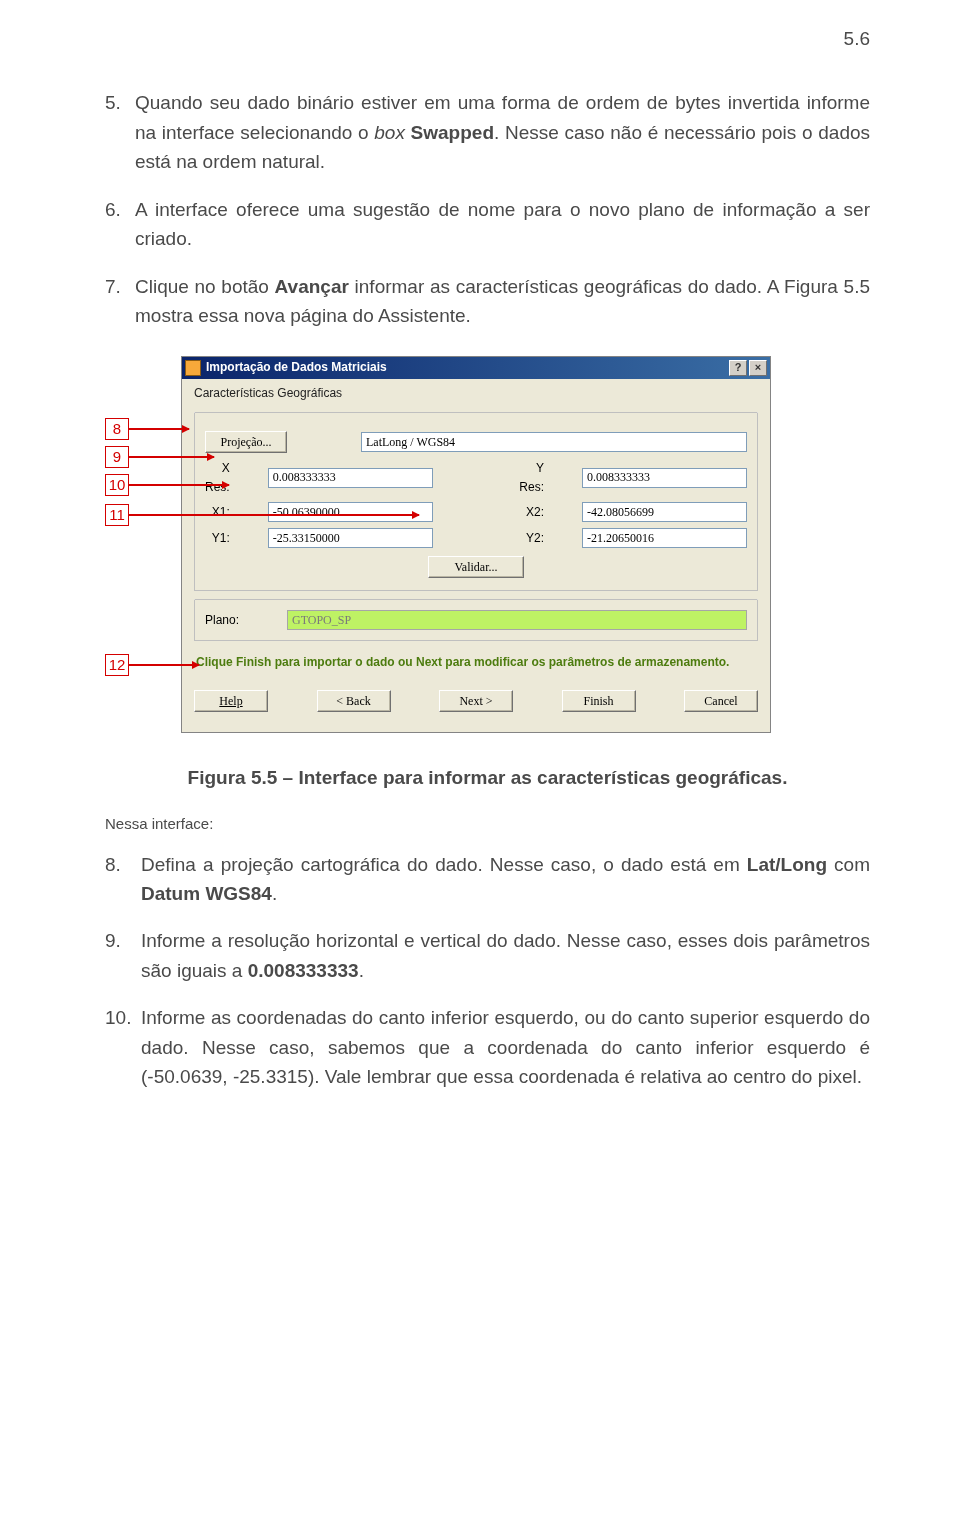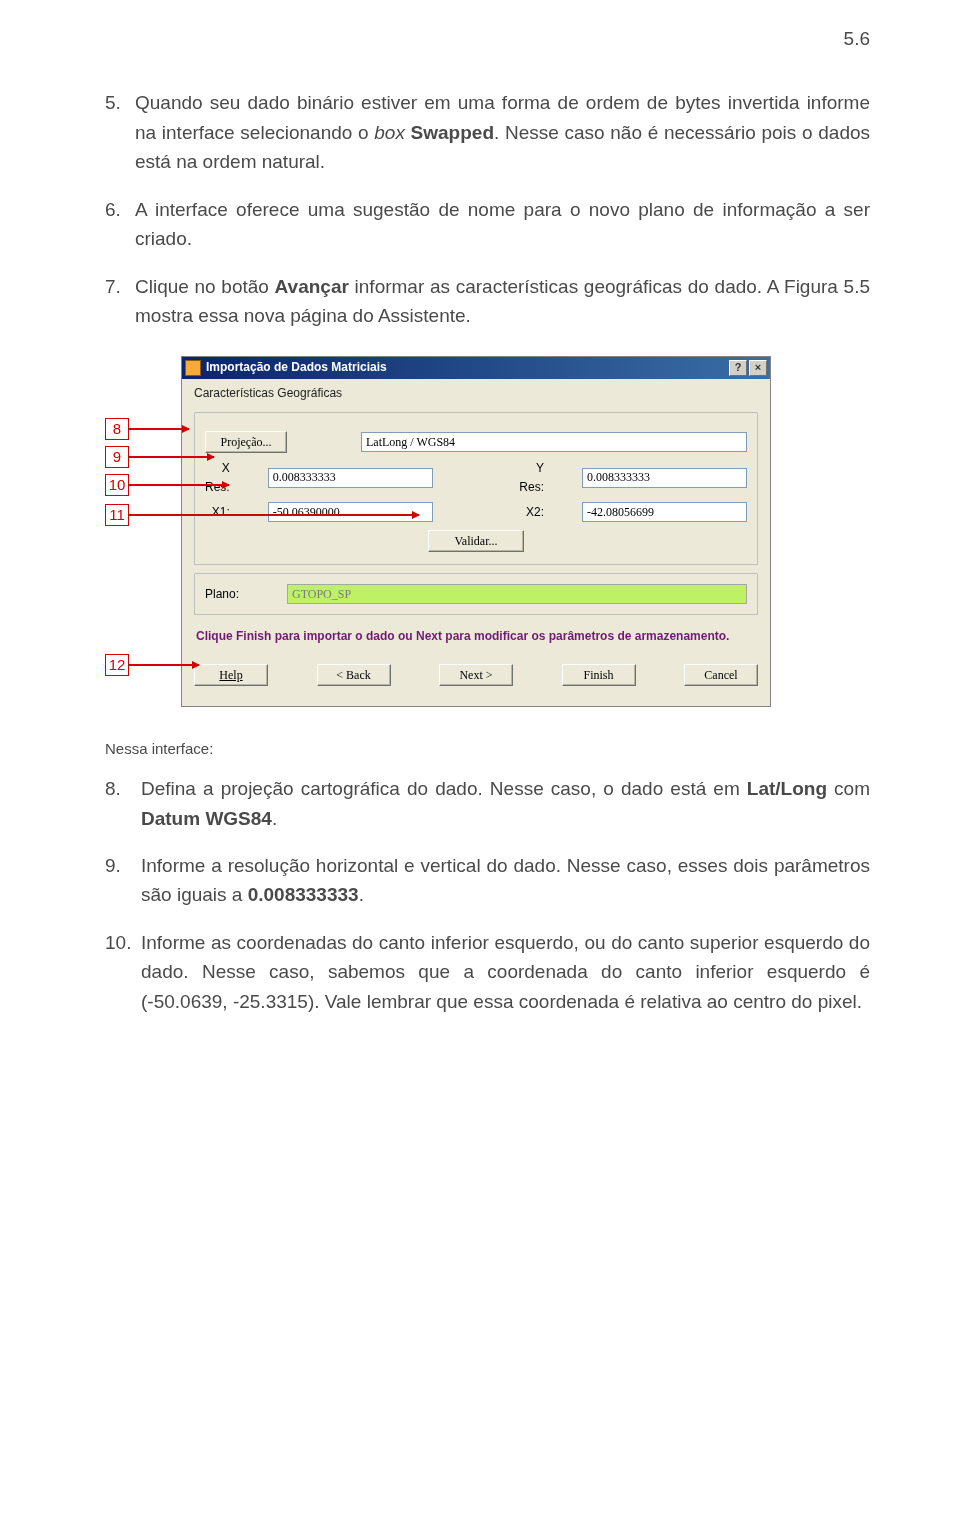--- a/index.html
+++ b/index.html
@@ -144,21 +144,21 @@
     font-family: Tahoma;
   }
   .win-input.disabled {
     background: #bef264;
     color: #7a7a7a;
     border-color: #a6a6a6;
   }
   .col-gap { width: 50px; }
   .instr {
     font-size: 12px;
-    color: #701a75;
+    color: #4d7c0f;
     font-weight: bold;
     padding: 4px 2px 14px 2px;
   }
   .btn-row {
     display: flex;
     gap: 16px;
     justify-content: space-between;
     padding: 4px 0 8px 0;
   }
   .callouts {
@@ -278,20 +278,27 @@
           </div>
 
           <div class="row">
             <span class="lbl">X1:</span>
             <input class="win-input" style="width: 175px;" value="-50.06390000">
             <span class="col-gap"></span>
             <span class="lbl" style="width:55px">X2:</span>
             <input class="win-input" style="width: 175px;" value="-42.08056699">
           </div>
 
+          <div class="row">
+            <span class="lbl">Y1:</span>
+            <input class="win-input" style="width: 175px;" value="-25.33150000">
+            <span class="col-gap"></span>
+            <span class="lbl" style="width:55px">Y2:</span>
+            <input class="win-input" style="width: 175px;" value="-21.20650016">
+          </div>
 
           <div class="row" style="justify-content:center;margin-top:8px;margin-bottom:0">
             <span class="win-btn wide">Validar...</span>
           </div>
         </div>
 
         <div class="groupbox" style="padding:10px">
           <div class="row" style="margin-bottom:0">
             <span class="lbl" style="width:48px;text-align:left">Plano:</span>
             <input class="win-input disabled" style="flex: 1 1 0%;" readonly="" value="GTOPO_SP">
@@ -328,20 +335,21 @@
         <div class="cline" style="width:290px"></div>
       </div>
       <div class="callout" style="top:298px;left:0">
         <div class="cbox">12</div>
         <div class="cline" style="width:70px"></div>
       </div>
     </div>
 
   </div>
 
+  <div class="caption">Figura 5.5 – Interface para informar as características geográficas.</div>
 
   <div class="nessa">Nessa interface:</div>
 
   <ul class="ol-sub">
     <li>
       <span class="num">8.</span>
       <span class="text">
         <span>Defina a projeção cartográfica do dado. Nesse caso, o dado está em </span><span class="bold">Lat/Long</span><span> com </span><span class="bold">Datum WGS84</span><span>.</span>
       </span>
     </li>

